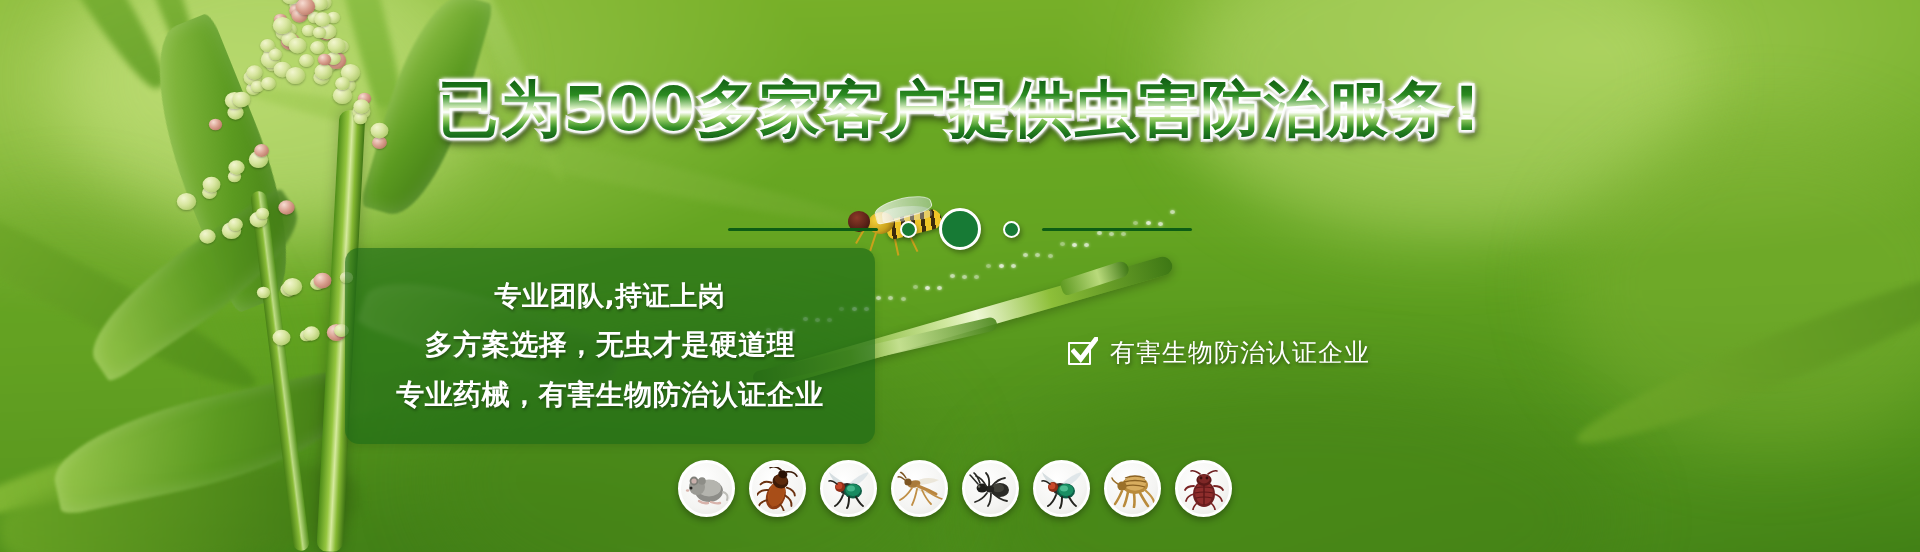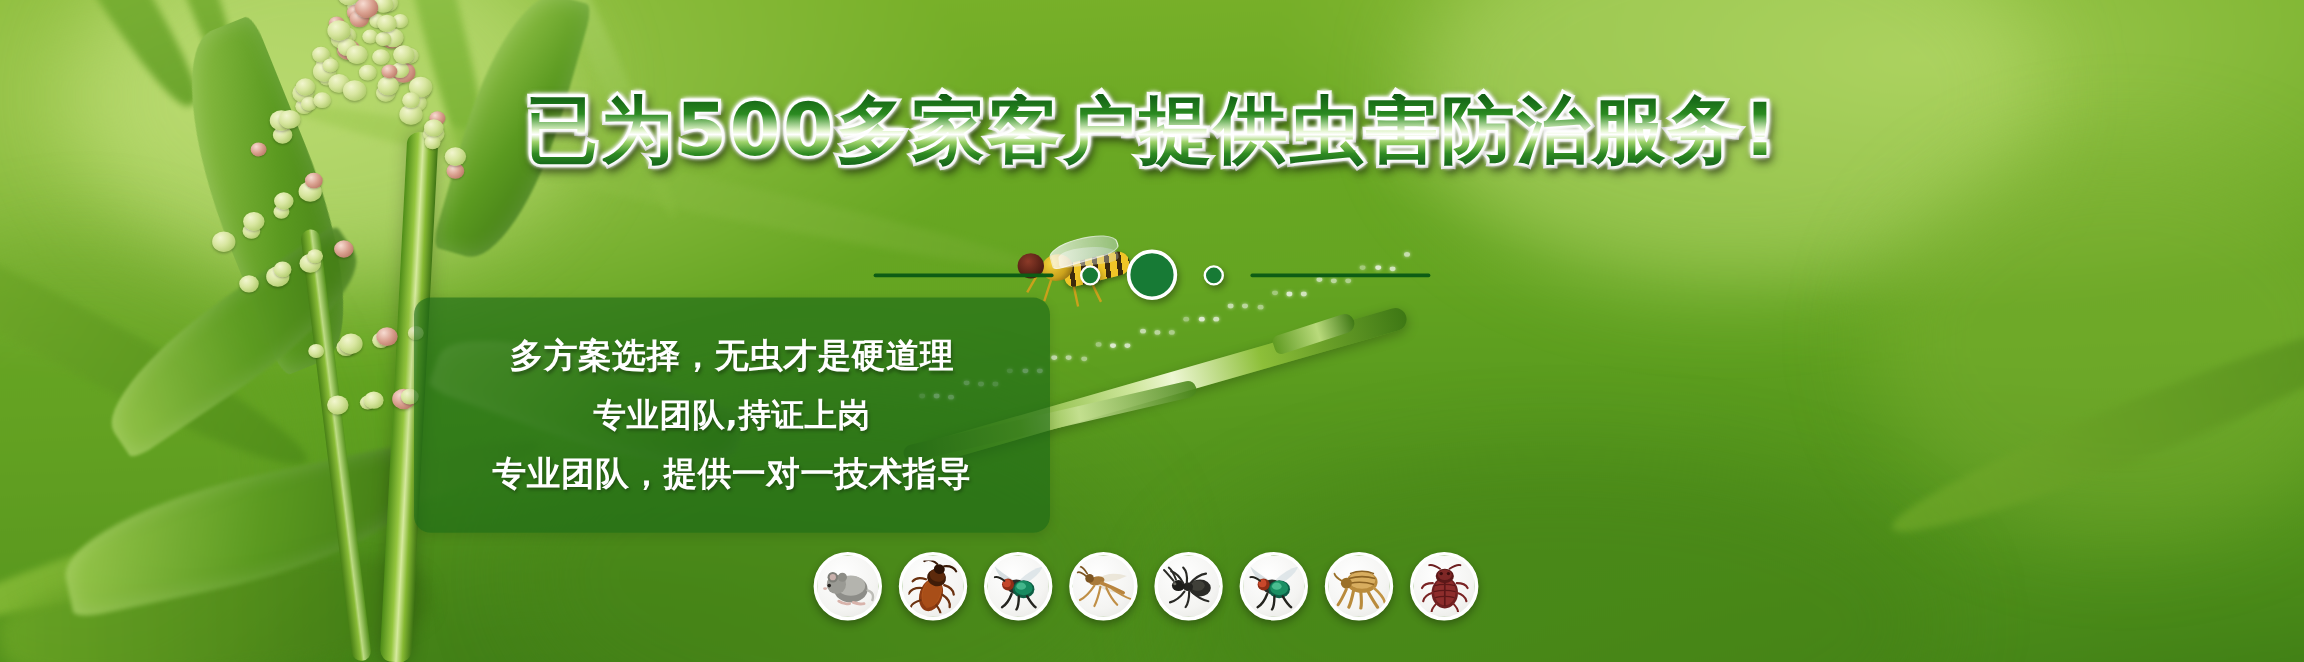--- a/index.html
+++ b/index.html
@@ -425,28 +425,37 @@
   <div class="divider">
     <span class="div-line"></span>
     <span class="div-dot"></span>
     <span class="div-dot big"></span>
     <span class="div-dot"></span>
     <span class="div-line"></span>
   </div>
 
   <div class="panel"></div>
   <div class="panel-lines">
+    <div class="pl pl-1">专业团队,持证上岗</div>
     <div class="pl pl-2">多方案选择，无虫才是硬道理</div>
-    <div class="pl pl-1">专业团队,持证上岗</div>
-    <div class="pl pl-3">专业团队，提供一对一技术指导</div>
+    <div class="pl pl-3">专业药械，有害生物防治认证企业</div>
   </div>
 
   <div class="bullets">
 
 
+    <div class="bullet">
+      <span class="chk">
+        <span class="chk-box"></span>
+        <svg class="chk-tick" viewBox="0 0 28 28">
+          <path d="M3 15 L10 23 L26 2" fill="none" stroke="#ffffff" stroke-width="5" stroke-linecap="square" stroke-linejoin="miter"></path>
+        </svg>
+      </span>
+      <span class="bullet-text">有害生物防治认证企业</span>
+    </div>
   </div>
 
   <div class="pests">
 
     <div class="pest">
       <svg width="44" height="34" viewBox="0 0 44 34">
         <ellipse cx="24" cy="19" rx="14" ry="11" fill="#8d8d88"></ellipse>
         <ellipse cx="24" cy="16" rx="12" ry="8.5" fill="#b4b4ae"></ellipse>
         <circle cx="12" cy="15" r="8" fill="#9a9a94"></circle>
         <circle cx="9" cy="9" r="4.4" fill="#7e7e78"></circle>

